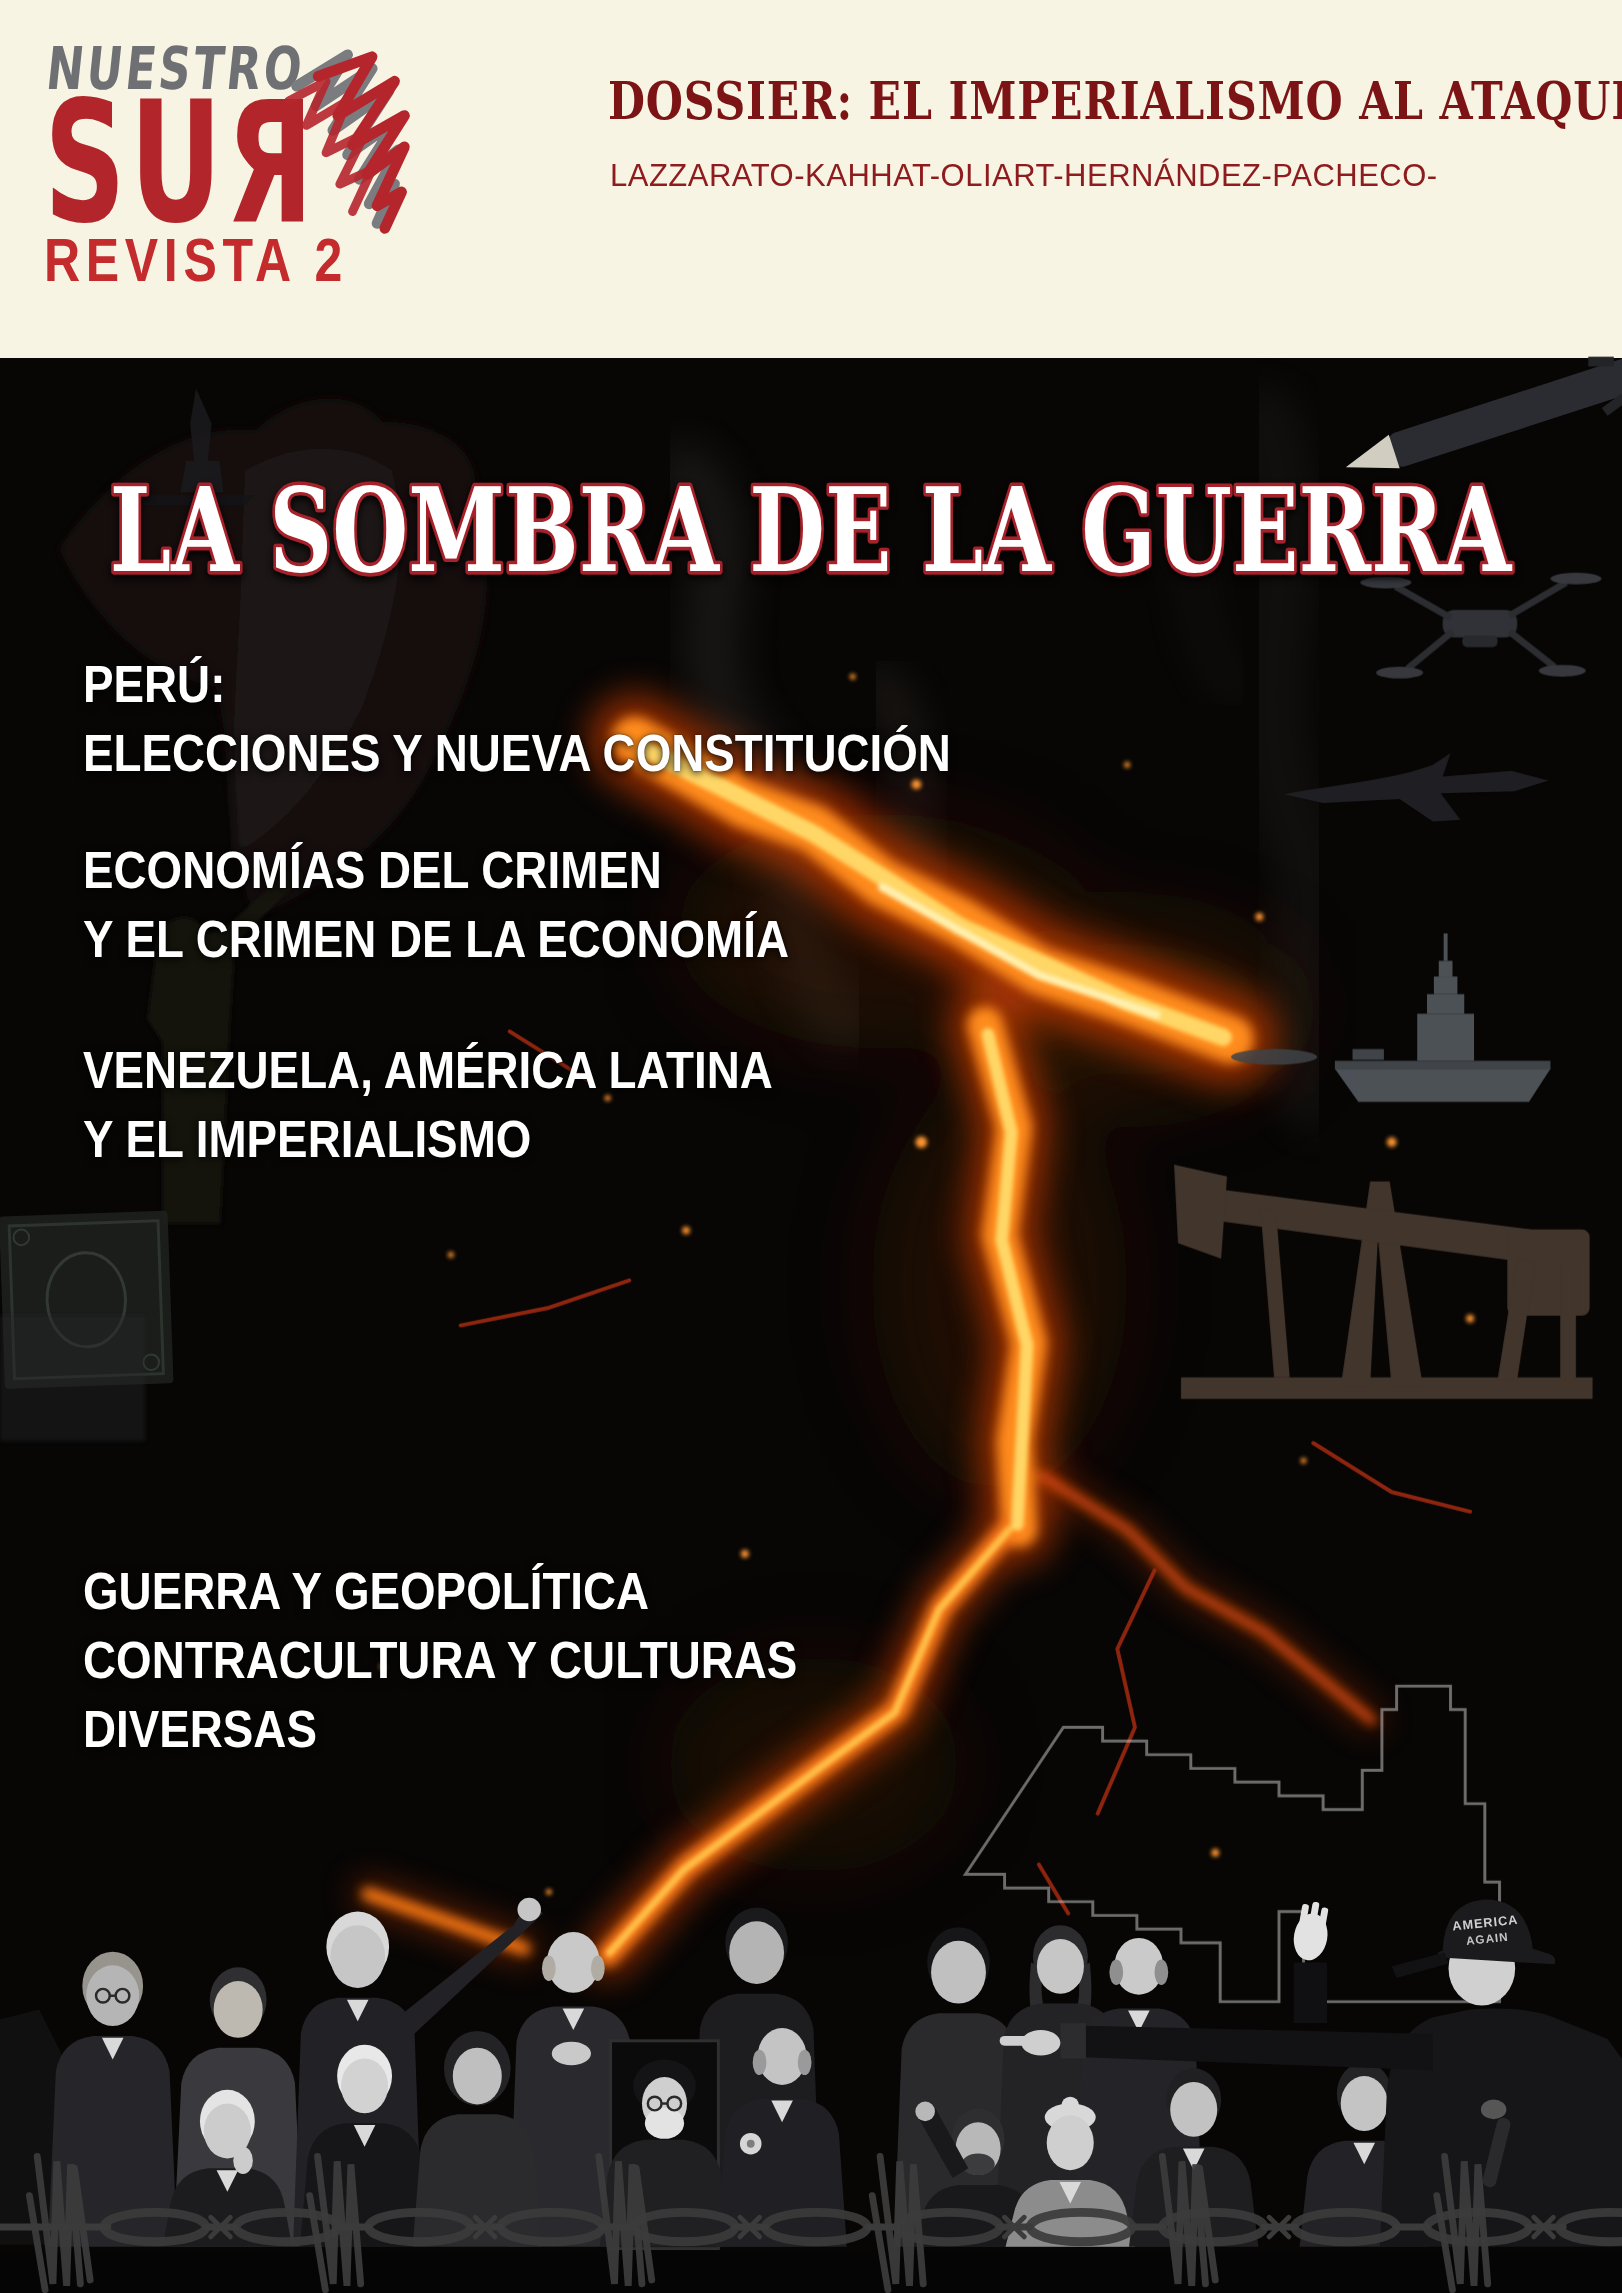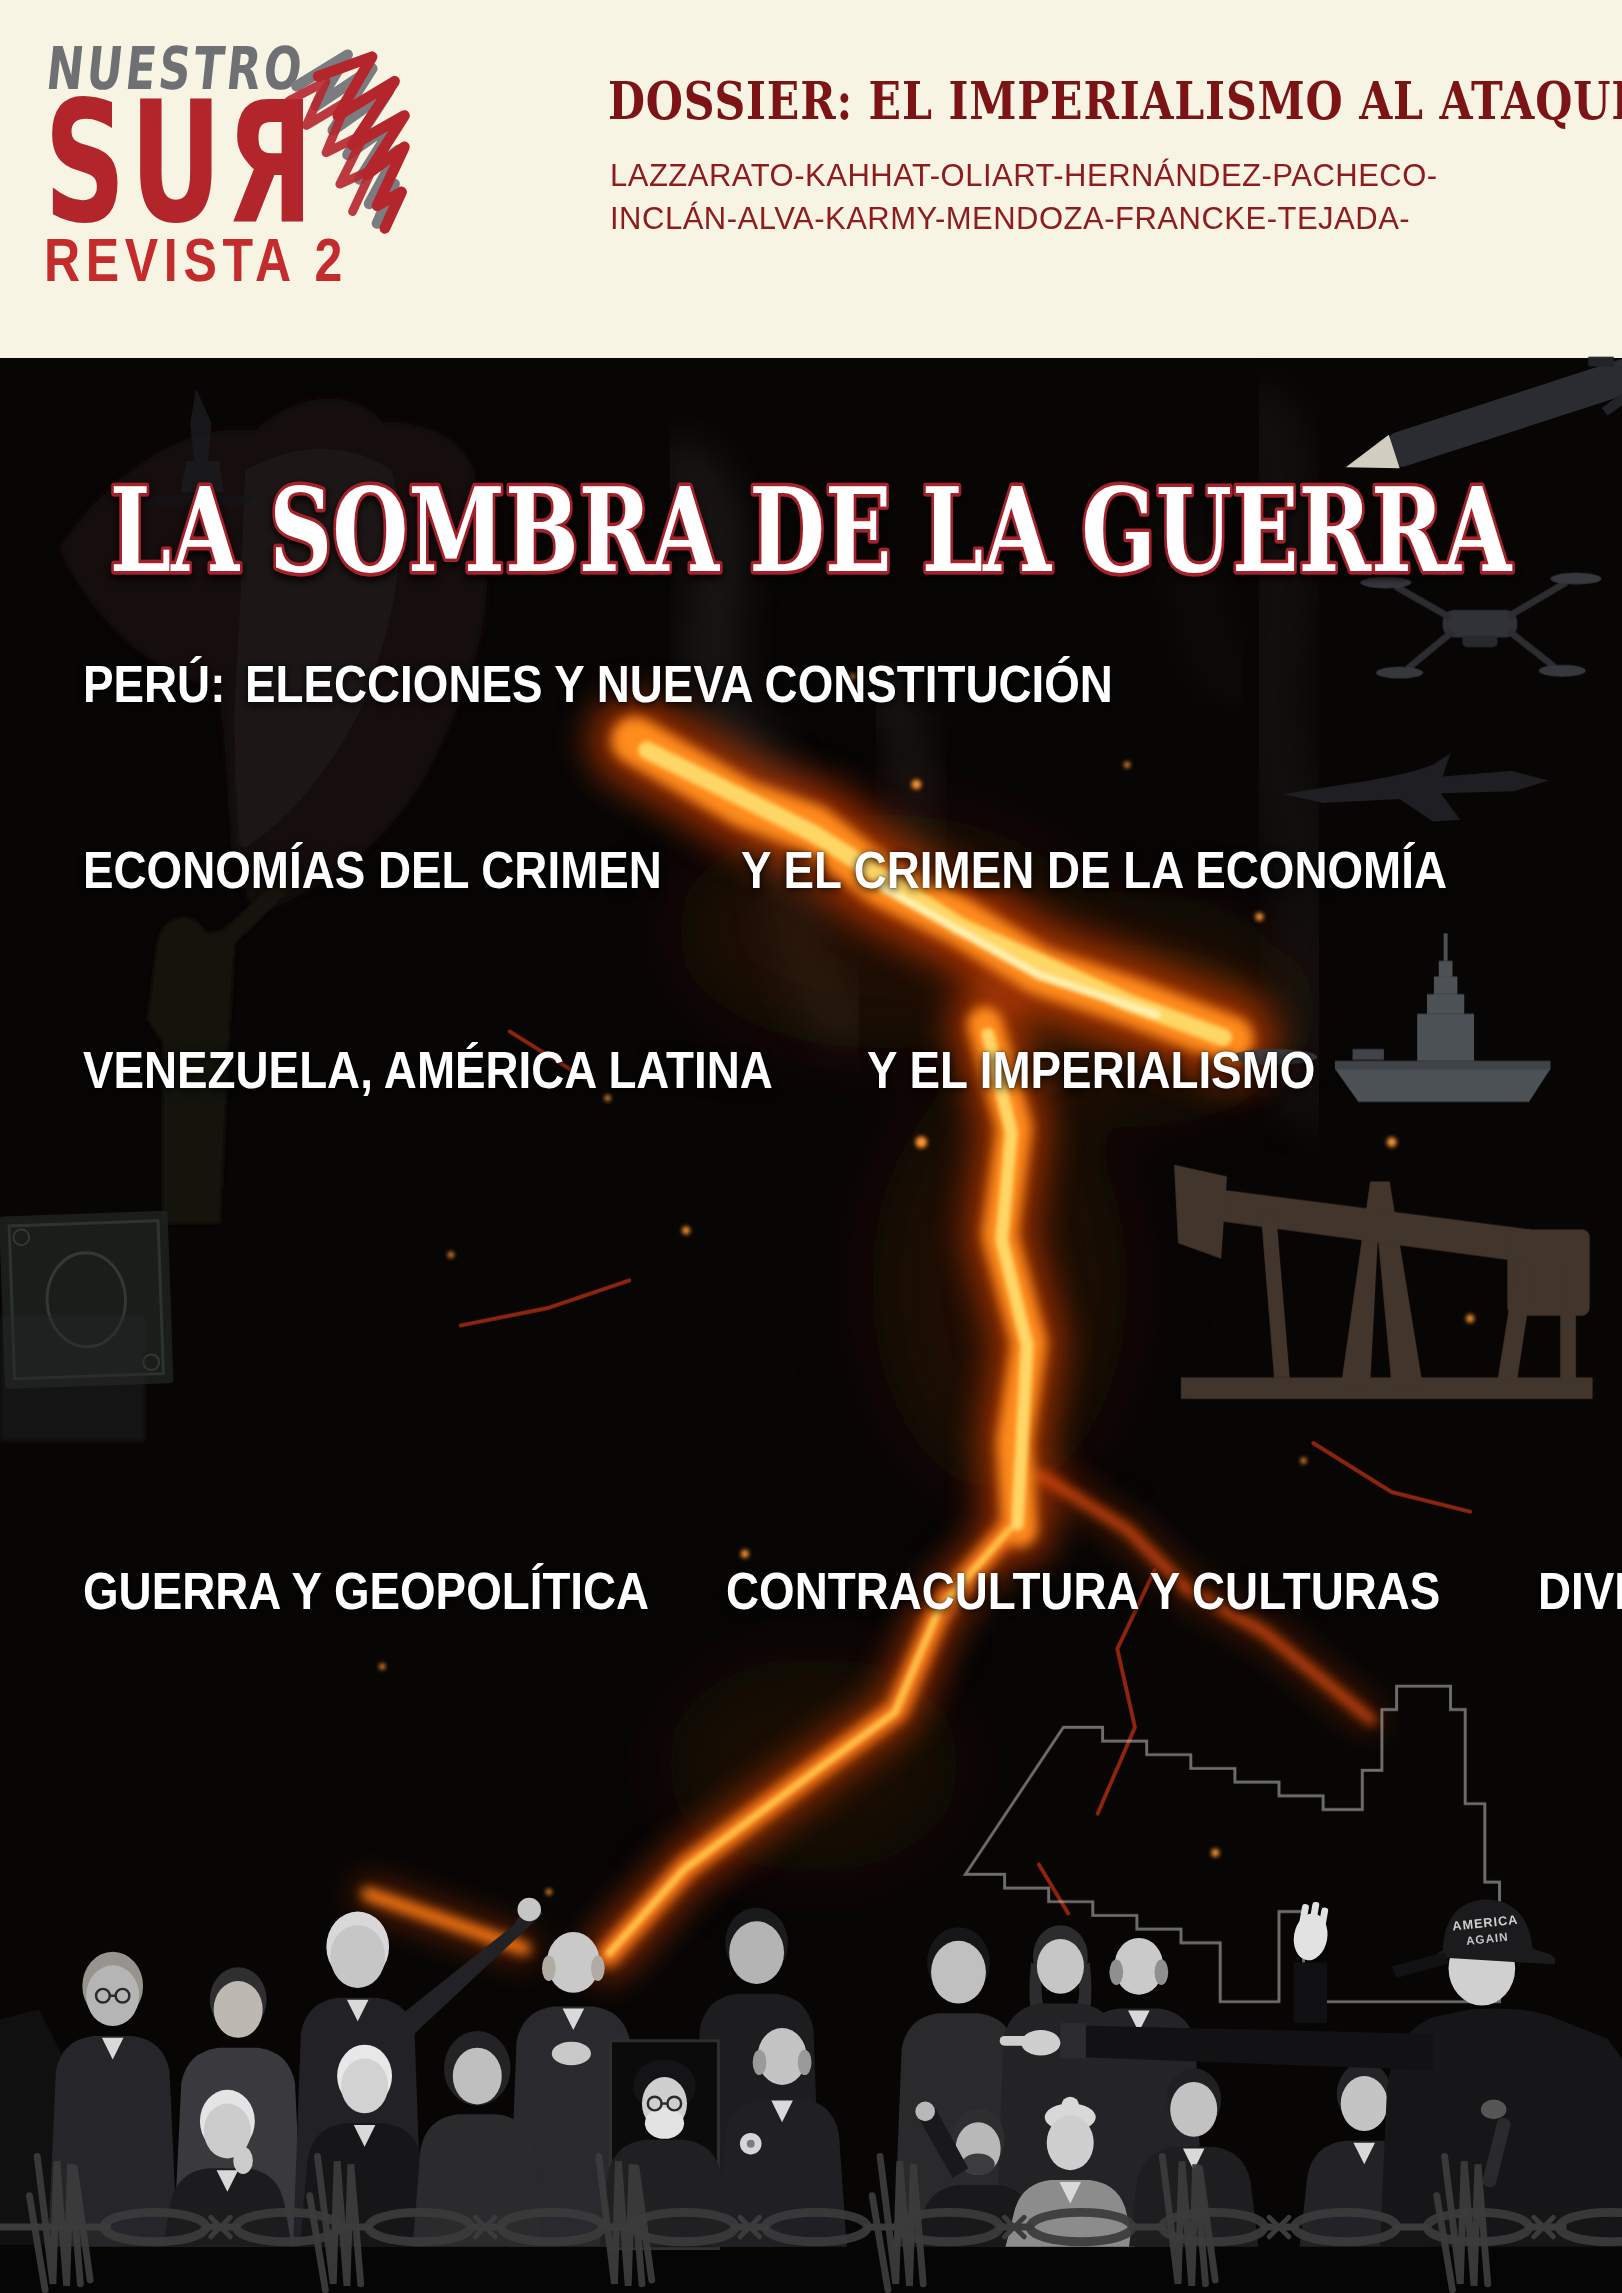--- a/index.html
+++ b/index.html
@@ -18,21 +18,21 @@
                color:#c32b2c;letter-spacing:6.9px;transform:scaleX(.82);transform-origin:left;
                white-space:nowrap;}
   .dossier-title{position:absolute;left:608px;top:75px;font-family:"DejaVu Serif", serif;font-weight:bold;
                  font-size:52px;line-height:52px;color:#7c1416;transform:scaleX(.82);transform-origin:left;
                  white-space:nowrap;letter-spacing:1px;}
   .authors{position:absolute;left:610px;top:154px;font-size:31px;line-height:43px;font-weight:normal;
            color:#8e1b1d;letter-spacing:0.5px;white-space:nowrap;}
   
   .cover-bg{position:absolute;left:0;top:358px;width:1622px;height:1936px;background:#070605;}
   svg.overlay{position:absolute;left:0;top:0;width:1622px;height:2294px;pointer-events:none;}
-  .topic{position:absolute;left:83px;display:flex;}
+  .topic{position:absolute;left:83px;display:flex;flex-direction:column;}
   .tline{display:inline-block;transform:scaleX(.88);transform-origin:left;white-space:nowrap;
          font-weight:bold;font-size:52px;line-height:69px;color:#ffffff;
          text-shadow:0 2px 8.8px rgba(0,0,0,.85), 0 0 2px rgba(0,0,0,.6);}
 </style>
 </head>
 <body>
 
 <div class="page">
 
   <div class="header">
@@ -44,21 +44,20 @@
       <g fill="none" stroke-linecap="round" stroke-linejoin="round">
         <path d="M18,42 L70,10 L38,62 L95,24 L55,87 L112,47 L70,112 L120,77 L82,137 L122,107 L92,162 L118,142 L100,182" stroke="#7b7c80" stroke-width="11"></path>
         <path d="M40,32 L95,12 L60,72 L118,37 L75,102 L128,72 L90,132 L128,104 L100,164 L125,150 L108,187" stroke="#b5262c" stroke-width="11"></path>
         <path d="M10,57 L48,37 L28,82 L70,57 L48,110 L88,90 L62,142 L95,127 L75,170" stroke="#b5262c" stroke-width="9" opacity="0.9"></path>
       </g>
     </svg>
 
     <div class="dossier-title">DOSSIER: EL IMPERIALISMO AL ATAQUE</div>
     <div class="authors">
       <div>LAZZARATO-KAHHAT-OLIART-HERNÁNDEZ-PACHECO-</div>
-      <div>INCLÁN-ALVA-KARMY-MENDOZA-FRANCKE-TEJADA-</div>
     </div>
   </div>
 
   <div class="cover-bg"></div>
 
   <svg class="overlay" viewBox="0 0 1655 2340">
     <defs>
       <filter id="b2">
           <feGaussianBlur stdDeviation="2"></feGaussianBlur>
         </filter>

